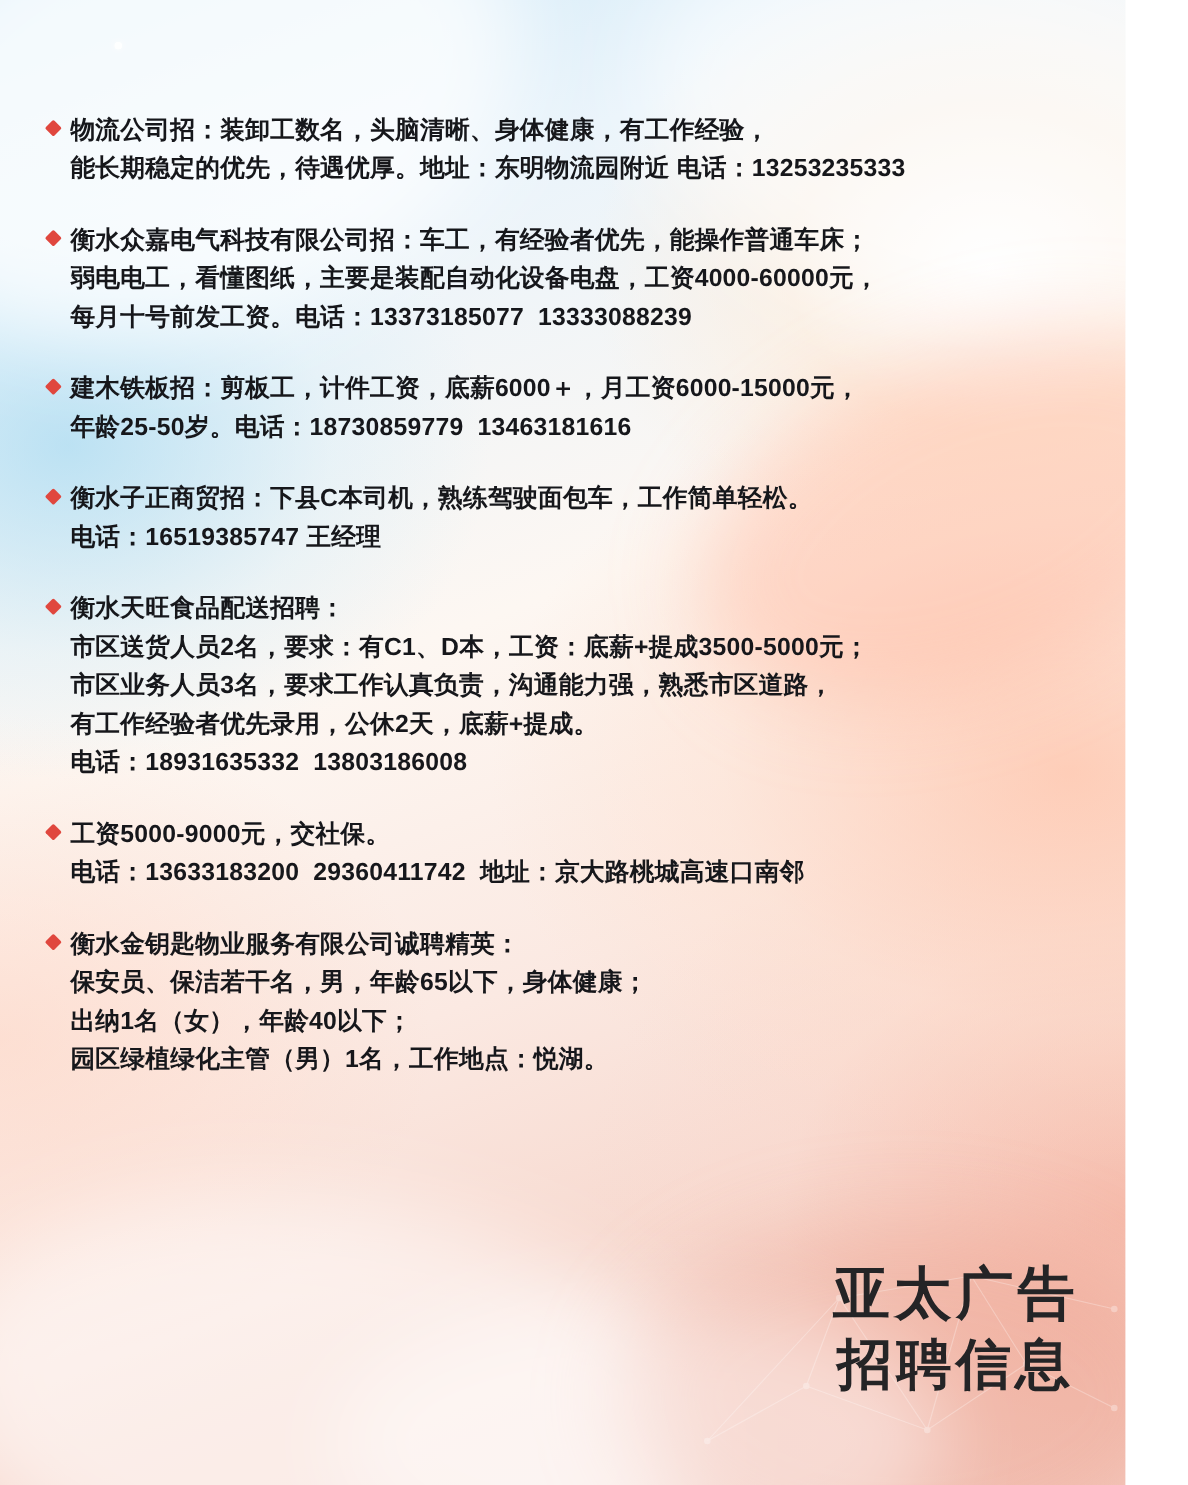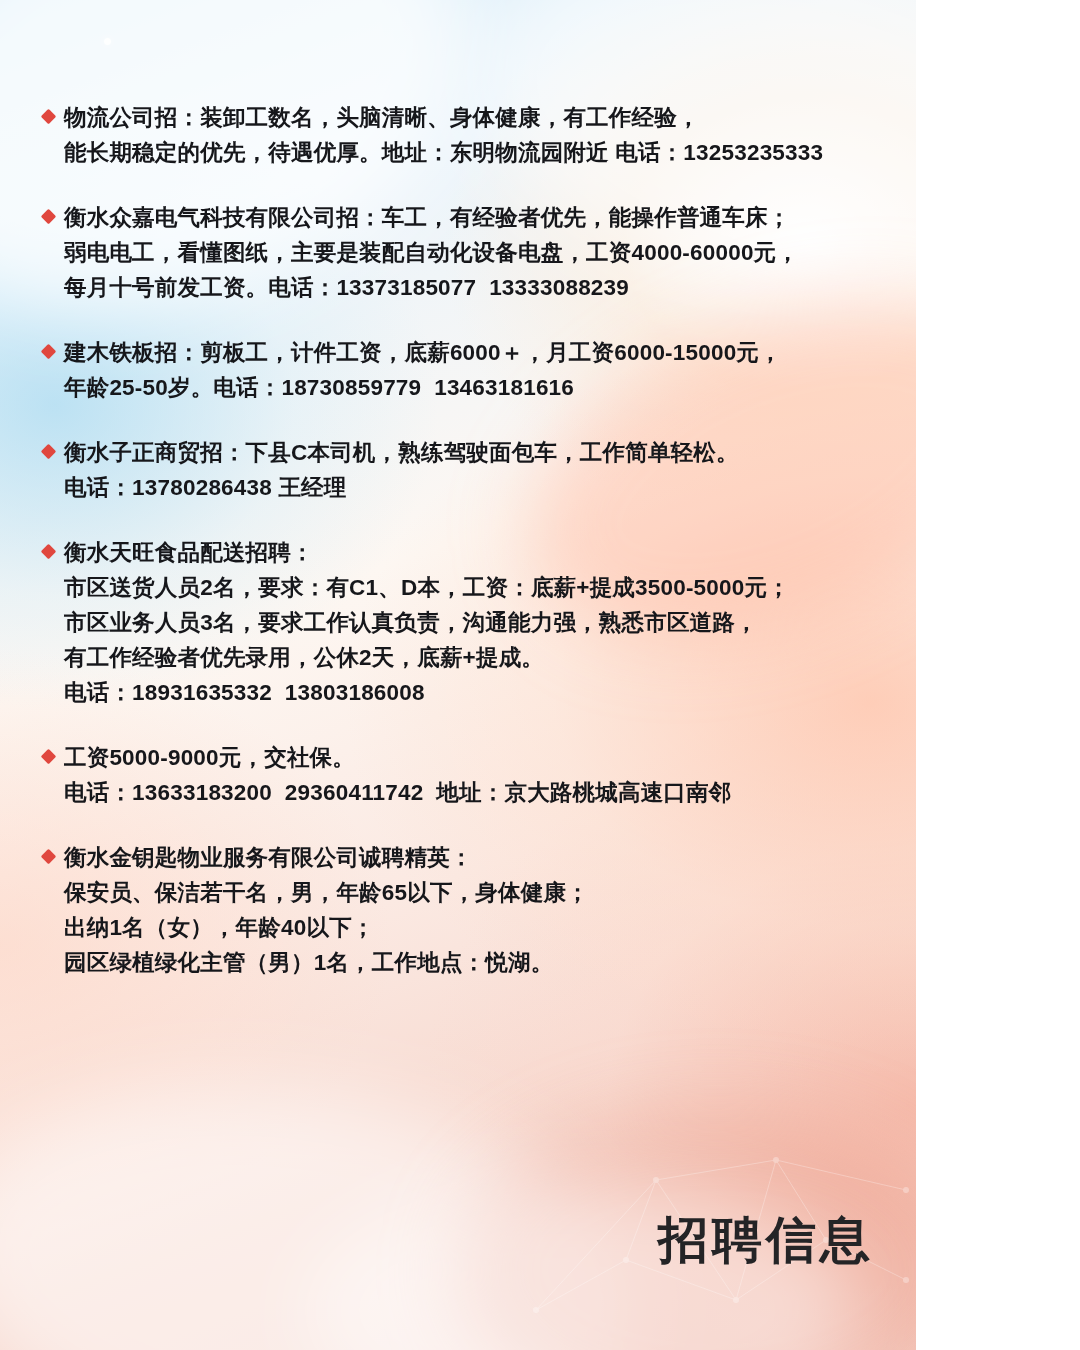--- a/index.html
+++ b/index.html
@@ -7,21 +7,21 @@
     padding: 0;
   }
   body {
     width: 1080px;
     height: 1350px;
     font-family: "Liberation Sans", "DejaVu Sans", sans-serif;
     overflow: hidden;
   }
   #poster {
     position: relative;
-    width: 916px;
+    width: 1023px;
     height: 1350px;
     overflow: hidden;
     background:
       radial-gradient(ellipse 520px 420px at 88% 18%, rgba(255,255,255,0.85) 0%, rgba(255,235,215,0.55) 35%, rgba(255,255,255,0) 70%),
       radial-gradient(ellipse 700px 500px at 95% 52%, rgba(255,196,170,0.75) 0%, rgba(255,220,200,0.35) 45%, rgba(255,255,255,0) 75%),
       radial-gradient(ellipse 620px 520px at 100% 82%, rgba(246,170,150,0.60) 0%, rgba(252,216,205,0.30) 50%, rgba(255,255,255,0) 80%),
       radial-gradient(ellipse 480px 380px at 6% 30%, rgba(160,215,240,0.65) 0%, rgba(205,235,248,0.30) 50%, rgba(255,255,255,0) 80%),
       radial-gradient(ellipse 560px 420px at 0% 70%, rgba(255,205,185,0.45) 0%, rgba(255,255,255,0) 70%),
       linear-gradient(160deg, #cfe9f7 0%, #eaf4fb 18%, #fdf7f2 42%, #fbe9e2 62%, #f7d9cf 78%, #f3ccc2 100%);
   }
@@ -171,21 +171,21 @@
     <div class="ad-block">
       <span class="bullet"></span>
       <div class="ad-line first">建木铁板招：剪板工，计件工资，底薪6000＋，月工资6000-15000元，</div>
       <div class="ad-line">年龄25-50岁。电话：18730859779  13463181616</div>
     </div>
 
 
     <div class="ad-block">
       <span class="bullet"></span>
       <div class="ad-line first">衡水子正商贸招：下县C本司机，熟练驾驶面包车，工作简单轻松。</div>
-      <div class="ad-line">电话：13780286438 王经理</div>
+      <div class="ad-line">电话：16519385747 王经理</div>
     </div>
 
     <div class="ad-block">
       <span class="bullet"></span>
       <div class="ad-line first">衡水天旺食品配送招聘：</div>
       <div class="ad-line">市区送货人员2名，要求：有C1、D本，工资：底薪+提成3500-5000元；</div>
       <div class="ad-line">市区业务人员3名，要求工作认真负责，沟通能力强，熟悉市区道路，</div>
       <div class="ad-line">有工作经验者优先录用，公休2天，底薪+提成。</div>
       <div class="ad-line">电话：18931635332  13803186008</div>
     </div>
@@ -200,15 +200,16 @@
       <span class="bullet"></span>
       <div class="ad-line first">衡水金钥匙物业服务有限公司诚聘精英：</div>
       <div class="ad-line">保安员、保洁若干名，男，年龄65以下，身体健康；</div>
       <div class="ad-line">出纳1名（女），年龄40以下；</div>
       <div class="ad-line">园区绿植绿化主管（男）1名，工作地点：悦湖。</div>
     </div>
 
   </div>
 
   <div class="brand">
+    <div class="brand-name">亚太广告</div>
     <div class="brand-sub">招聘信息</div>
   </div>
 </div>
 
 </body></html>

